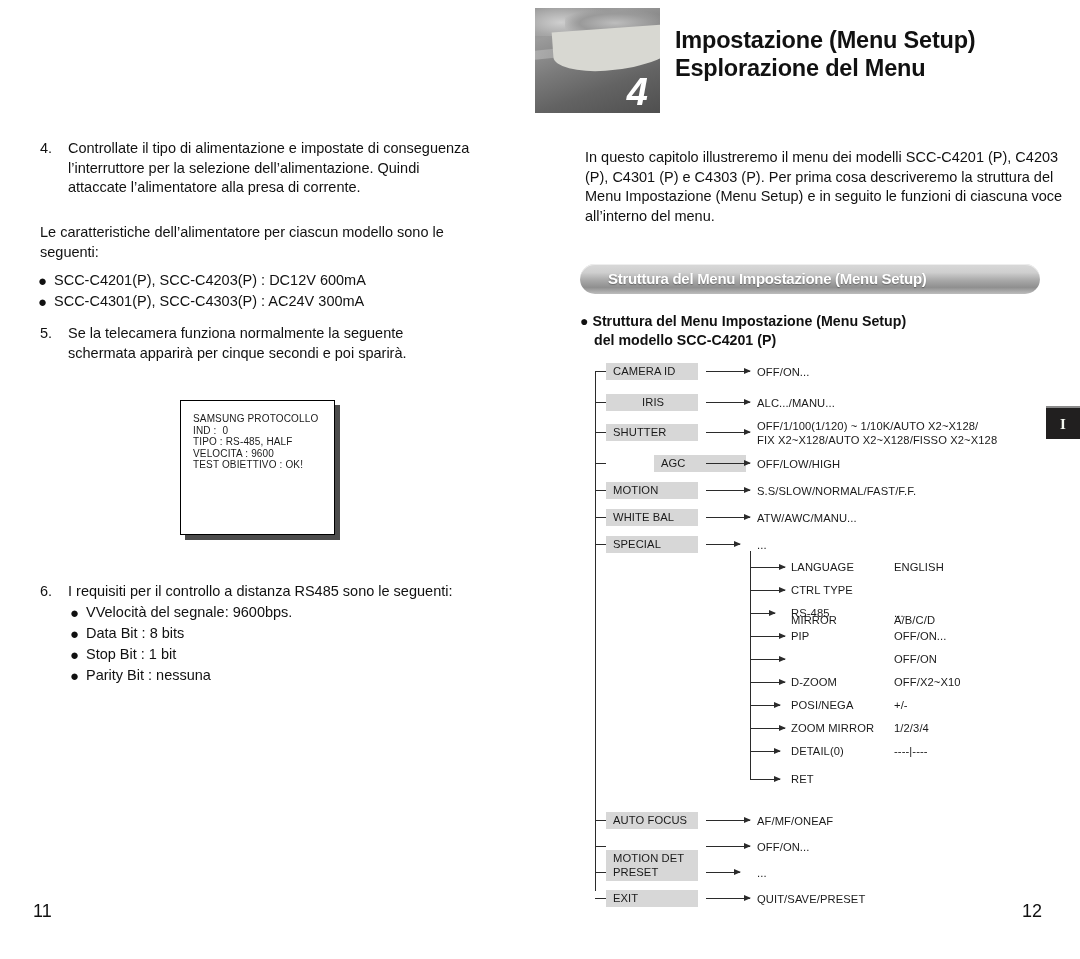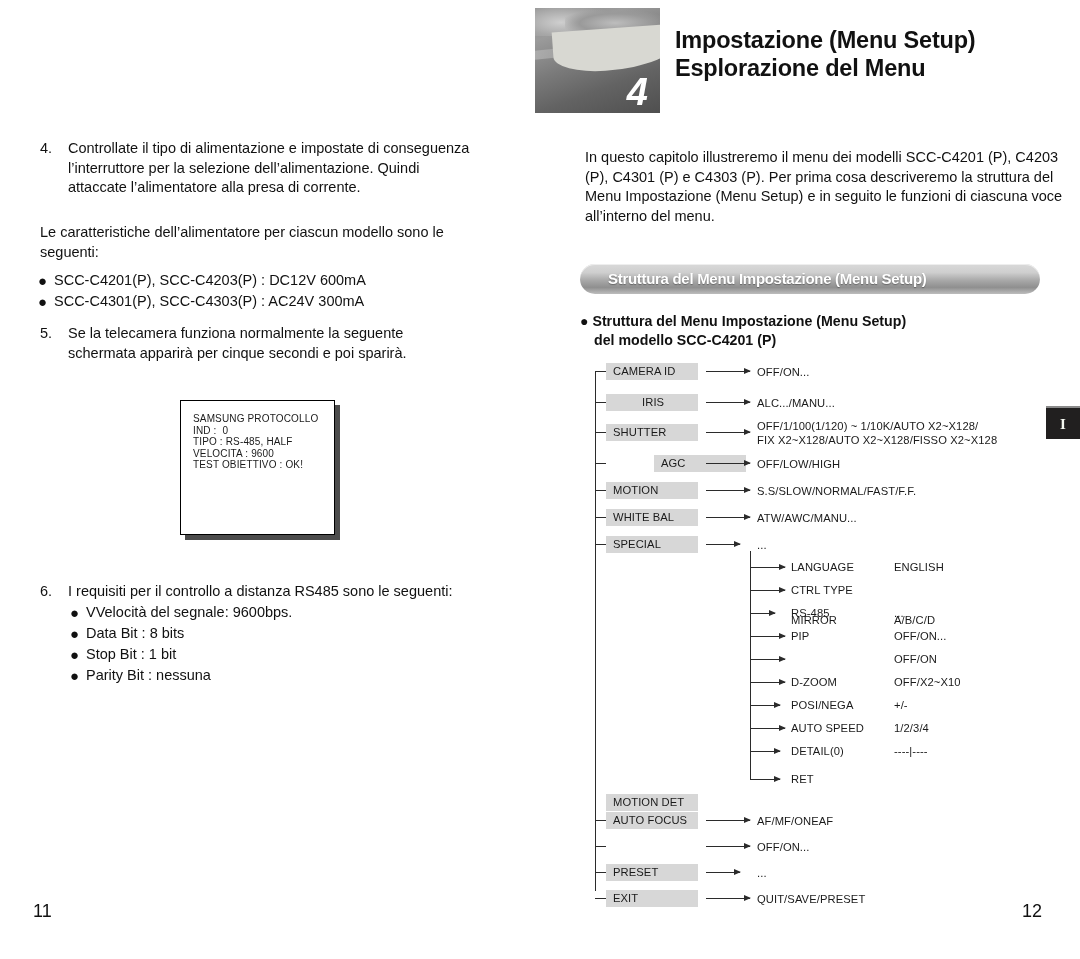--- a/index.html
+++ b/index.html
@@ -331,37 +331,37 @@
 
     <div class="arrow" style="left:220px; top:682px; width:35px;"></div>
     <div class="sub-label" style="left:261px; top:675px;">D-ZOOM</div>
     <div class="sub-val" style="left:364px; top:675px;">OFF/X2~X10</div>
 
     <div class="arrow" style="left:220px; top:705px; width:30px;"></div>
     <div class="sub-label" style="left:261px; top:698px;">POSI/NEGA</div>
     <div class="sub-val" style="left:364px; top:698px;">+/-</div>
 
     <div class="arrow" style="left:220px; top:728px; width:35px;"></div>
-    <div class="sub-label" style="left:261px; top:721px;">AUTO SPEED</div>
+    <div class="sub-label" style="left:261px; top:721px;">ZOOM MIRROR</div>
     <div class="sub-val" style="left:364px; top:721px;">1/2/3/4</div>
 
     <div class="arrow" style="left:220px; top:751px; width:30px;"></div>
     <div class="sub-label" style="left:261px; top:744px;">DETAIL(0)</div>
     <div class="sub-val" style="left:364px; top:744px;">----|----</div>
 
     <div class="arrow" style="left:220px; top:779px; width:30px;"></div>
     <div class="sub-label" style="left:261px; top:772px;">RET</div>
 
     <div class="stub" style="left:65px; top:820px; width:11px;"></div>
     <div class="menu-box" style="left:76px; top:812px;">AUTO FOCUS</div>
     <div class="arrow" style="left:176px; top:820px; width:44px;"></div>
     <div class="val" style="left:227px; top:814px;">AF/MF/ONEAF</div>
 
     <div class="stub" style="left:65px; top:846px; width:11px;"></div>
-    <div class="menu-box" style="left:76px; top:794px;">MOTION DET</div>
+    <div class="menu-box" style="left:76px; top:850px;">MOTION DET</div>
     <div class="arrow" style="left:176px; top:846px; width:44px;"></div>
     <div class="val" style="left:227px; top:840px;">OFF/ON...</div>
 
     <div class="stub" style="left:65px; top:872px; width:11px;"></div>
     <div class="menu-box" style="left:76px; top:864px;">PRESET</div>
     <div class="arrow" style="left:176px; top:872px; width:34px;"></div>
     <div class="val" style="left:227px; top:866px;">...</div>
 
     <div class="stub" style="left:65px; top:898px; width:11px;"></div>
     <div class="menu-box" style="left:76px; top:890px;">EXIT</div>

